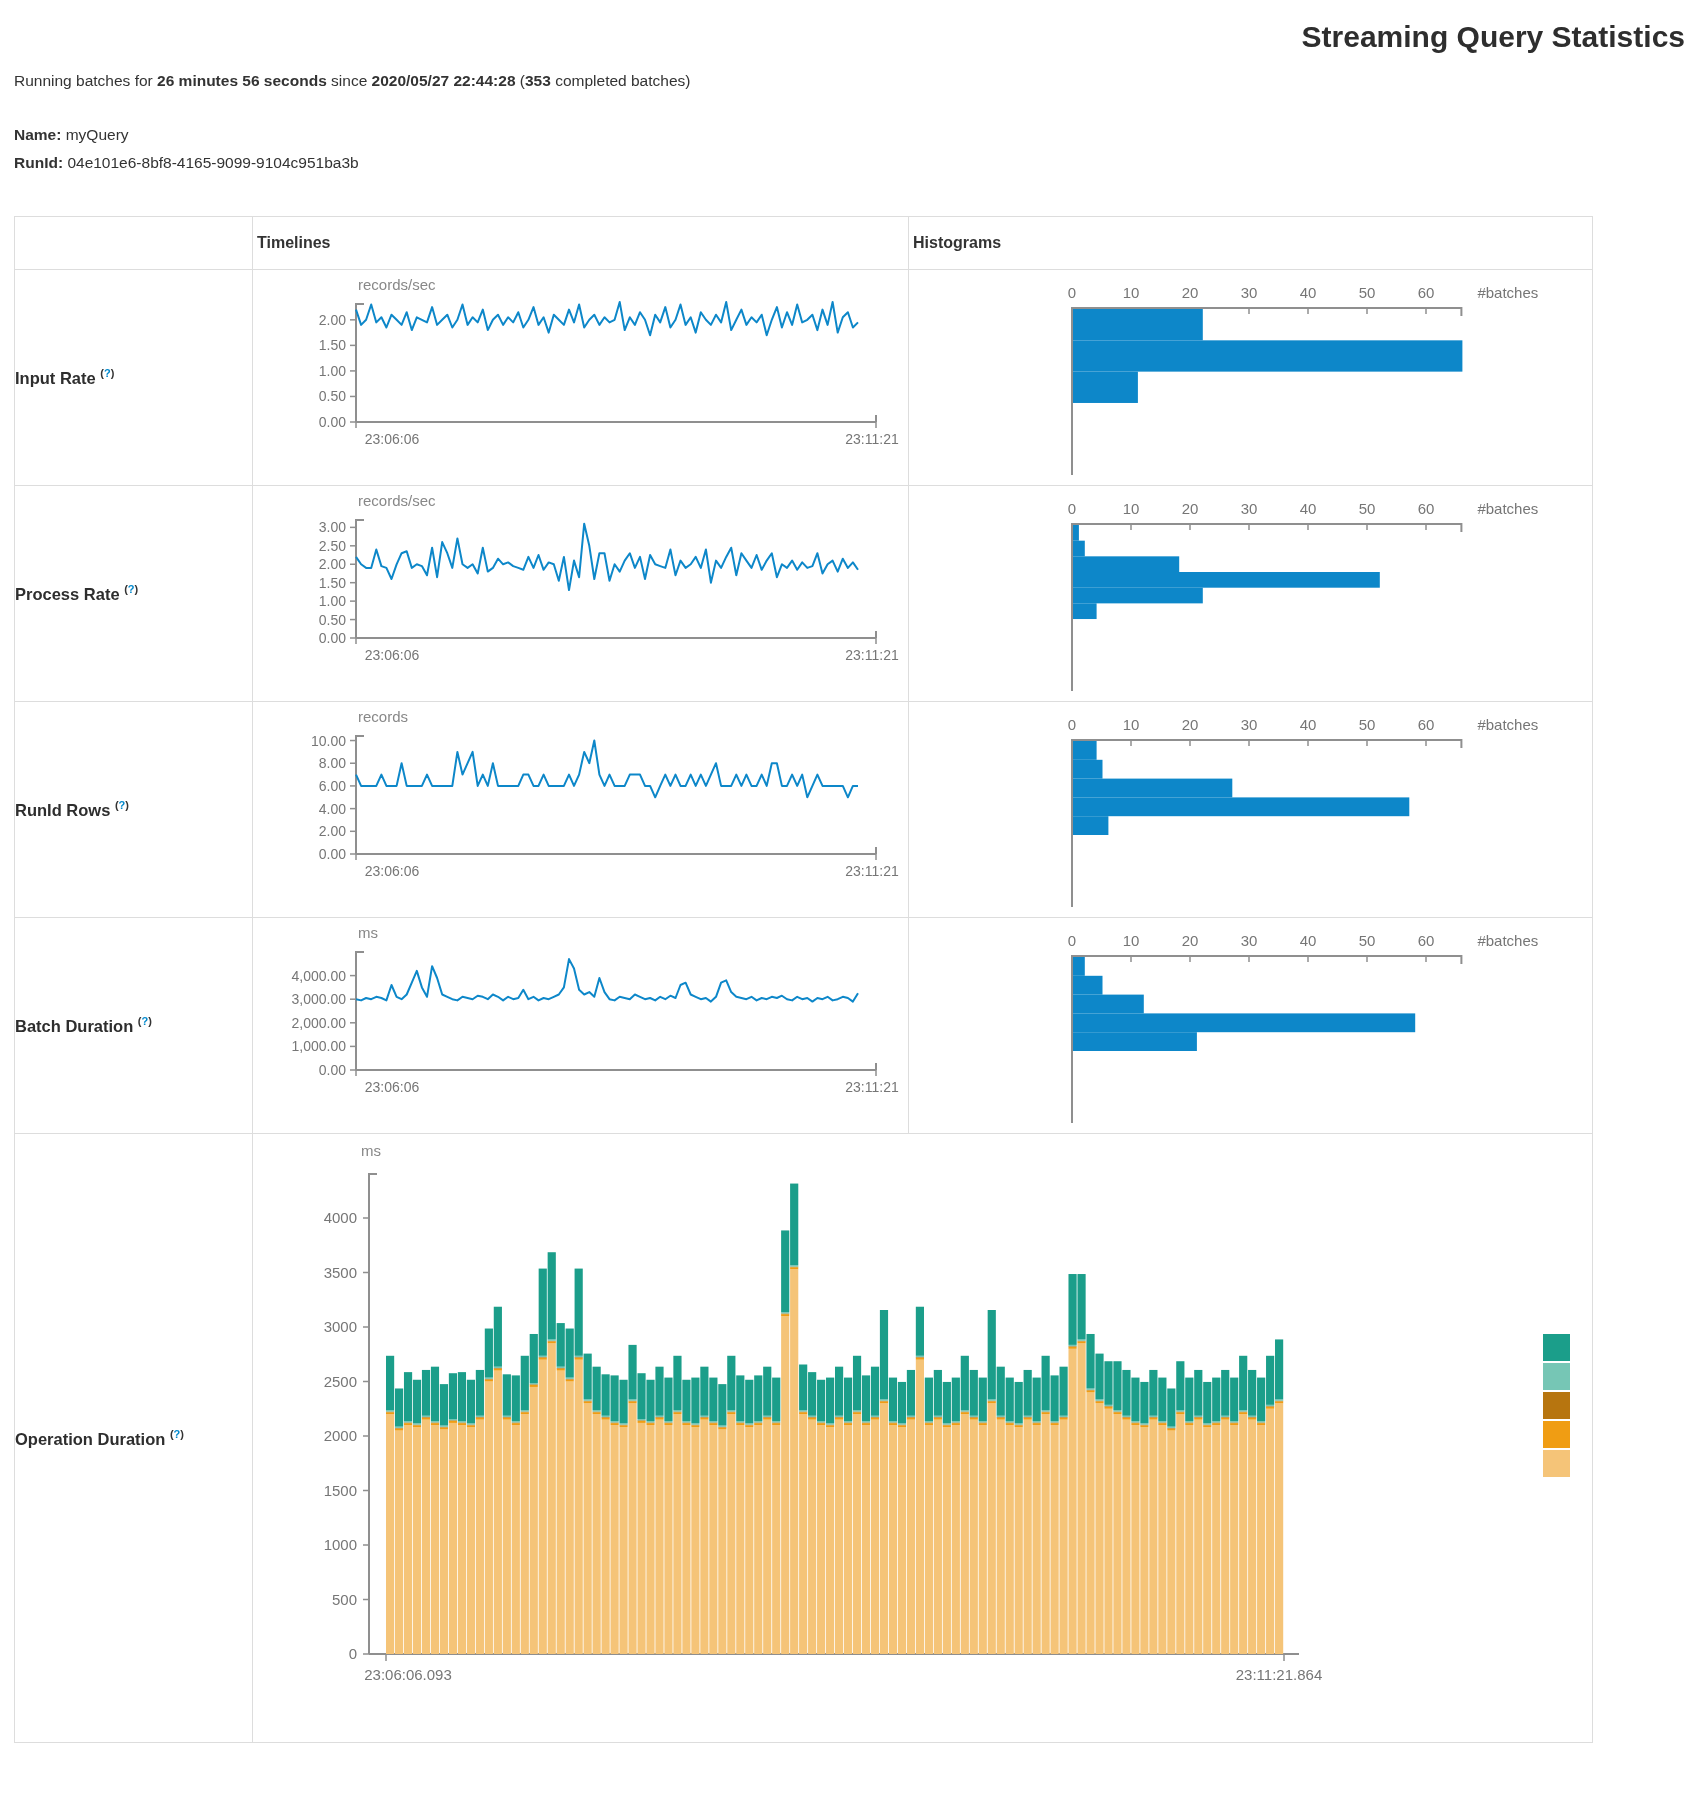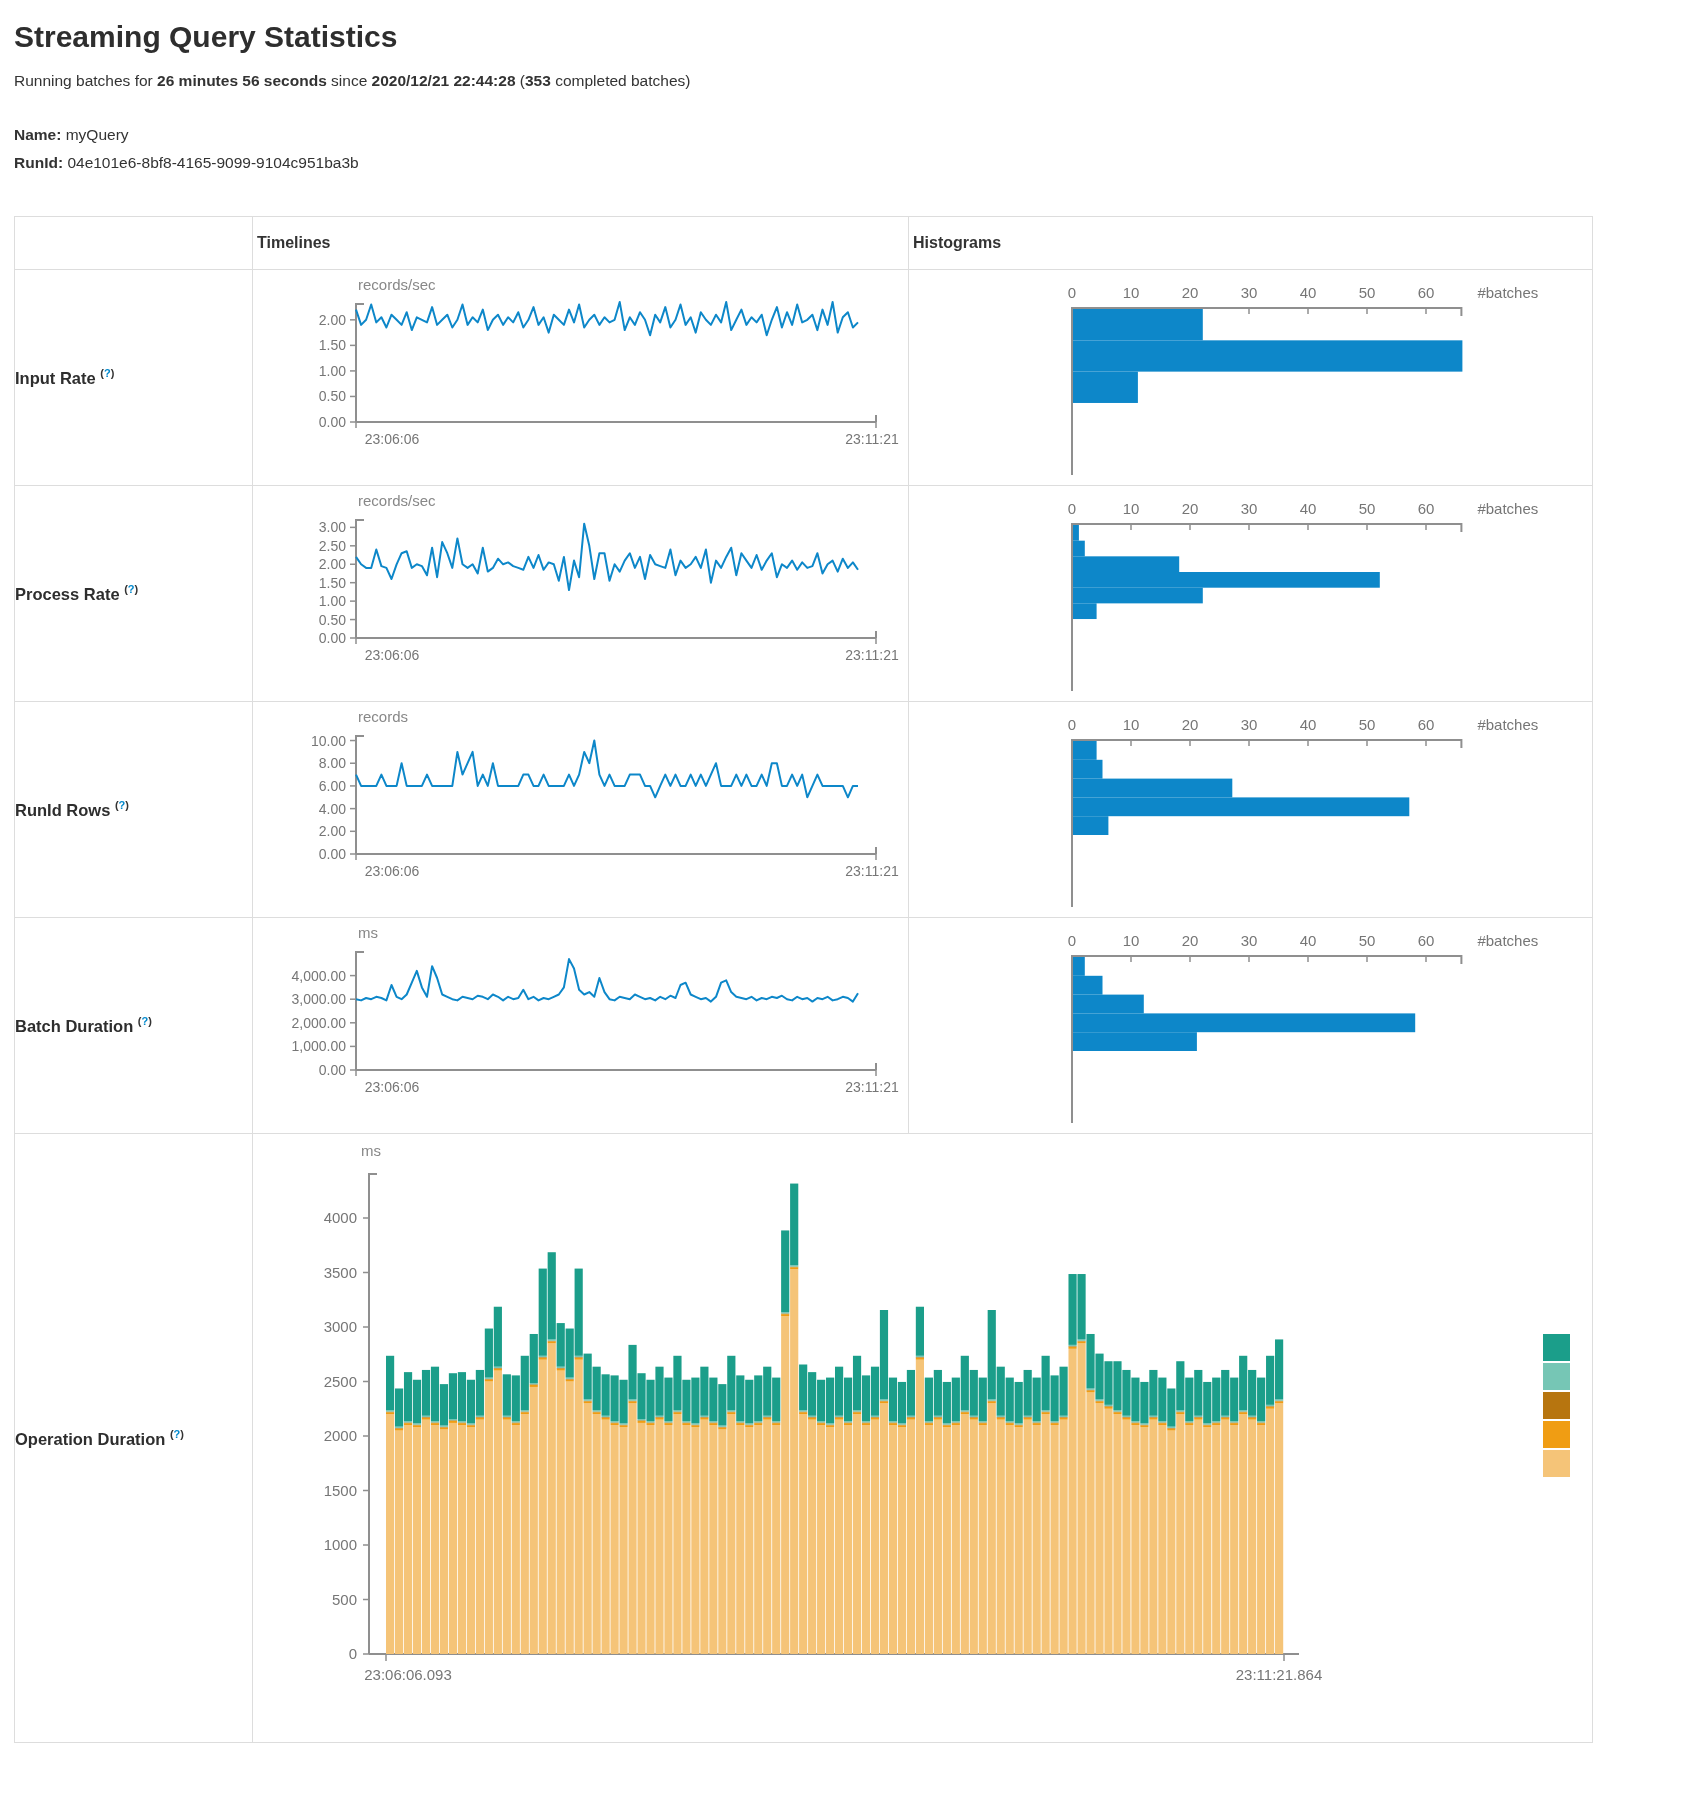--- a/index.html
+++ b/index.html
@@ -1,18 +1,18 @@
 <!DOCTYPE html>
 <html><head>
 <meta charset="utf-8">
 <style>
   html,body{margin:0;padding:0;background:#fff;}
   body{width:1693px;font-family:"Liberation Sans",sans-serif;color:#333;}
   .page{padding:14px 0 40px 14px;}
-  h1{font-size:30px;font-weight:bold;color:#2e2e2e;margin:6px 8px 18px 0;}
+  h1{font-size:30px;font-weight:bold;color:#2e2e2e;margin:6px 8px 18px 0;text-align:right;}
   .subtitle{font-size:15.5px;margin:0 0 36px 0;color:#333;}
   .subtitle b{font-weight:bold;}
   .meta{margin:8px 0 44px 0;}
   .meta p{margin:0 0 10px 0;font-size:15.5px;}
   .meta b{font-weight:bold;}
   table.stats{border-collapse:collapse;table-layout:fixed;width:1578px;}
   table.stats th,table.stats td{border:1px solid #ddd;padding:0;}
   table.stats thead th{height:52px;text-align:left;font-size:16px;font-weight:bold;color:#333;padding-left:4px;}
   td.label{padding-left:16px;font-size:16.5px;font-weight:bold;vertical-align:middle;color:#2e2e2e;}
   td.label sup{font-size:11px;font-weight:bold;color:#333;}
@@ -25,21 +25,21 @@
   .lbl{fill:#767676;font-size:14px;}
   .lbl15{fill:#767676;font-size:15px;}
   .unit{fill:#888;font-size:15px;}
 </style>
 </head>
 <body>
 
 <div class="page">
   <h1>Streaming Query Statistics</h1>
 
-  <p class="subtitle"><span>Running batches for </span><b>26 minutes 56 seconds</b><span> since </span><b>2020/12/21 22:44:28</b><span> (</span><b>353</b><span> completed batches)</span></p>
+  <p class="subtitle"><span>Running batches for </span><b>26 minutes 56 seconds</b><span> since </span><b>2020/05/27 22:44:28</b><span> (</span><b>353</b><span> completed batches)</span></p>
 
   <div class="meta">
     <p><b>Name:</b><span> myQuery</span></p>
     <p><b>RunId:</b><span> 04e101e6-8bf8-4165-9099-9104c951ba3b</span></p>
   </div>
 
   <table class="stats">
     <colgroup>
         <col style="width:238px">
         <col style="width:656px">

